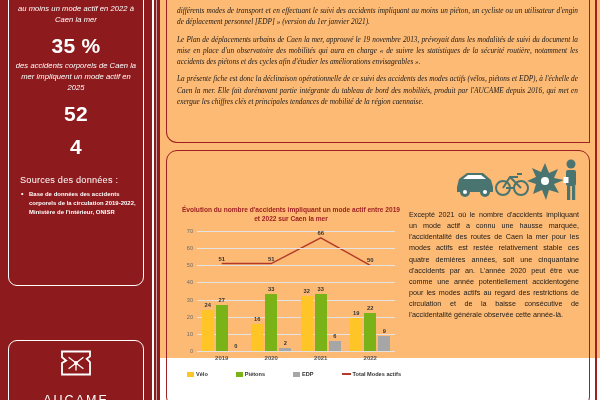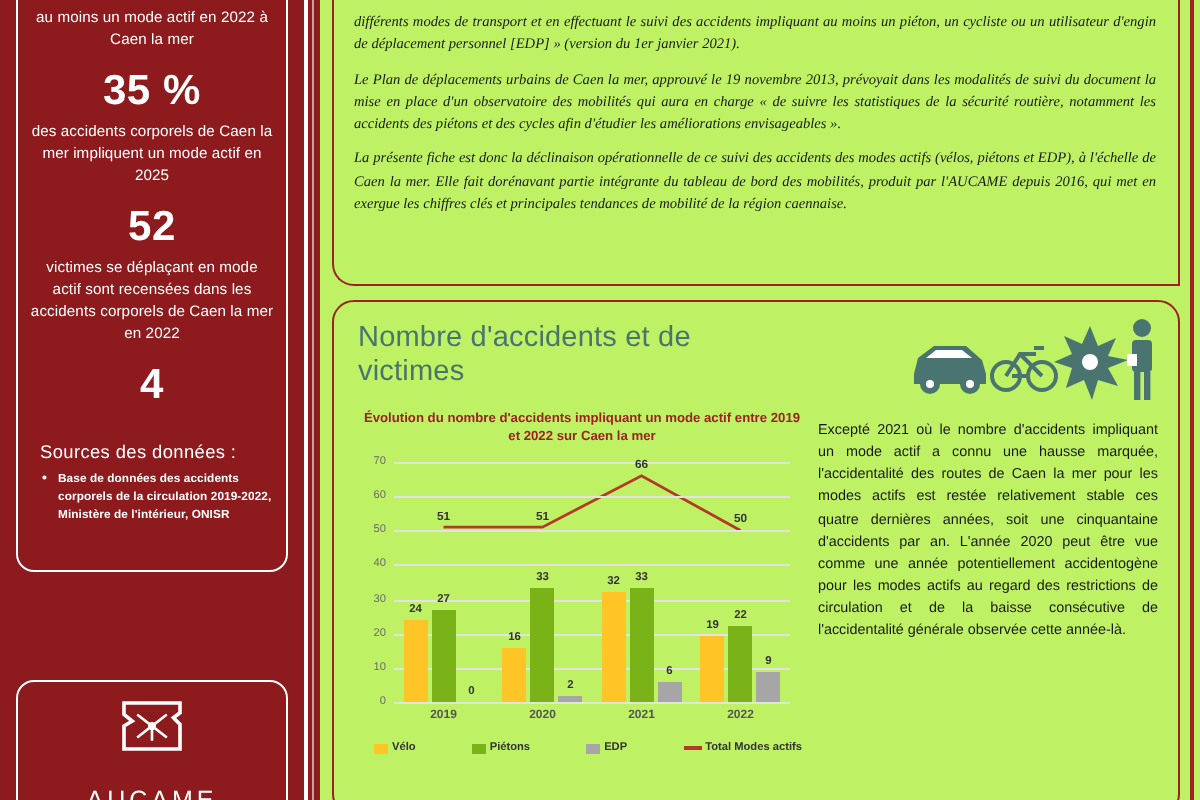--- a/index.html
+++ b/index.html
@@ -64,20 +64,21 @@
     margin-top: 9px;
     margin-bottom: 2px;
   }
   .stat-number.big { font-size: 21px; }
 
   .stat-text {
     font-size: 7.6px;
     line-height: 1.45;
     font-weight: 400;
     letter-spacing: 0.05px;
+    font-style: italic;
   }
 
   #sources-title {
     font-size: 9.2px;
     font-weight: 400;
     letter-spacing: 0.2px;
     margin-top: 16px;
     margin-bottom: 5px;
     text-align: left;
     padding-left: 5px;
@@ -126,22 +127,22 @@
     font-size: 5.6px;
     font-weight: 700;
     letter-spacing: 0.2px;
     margin-top: 1px;
   }
 
   
   #content {
     position: absolute;
     left: 160px; top: 0;
-    width: 440px; height: 400px;
-    background: #bef264;
+    width: 440px; height: 358px;
+    background: #fdba74;
   }
 
   
   #intro-card {
     position: absolute;
     left: 6px; top: -54px;
     width: 424px;
     height: 197px;
     border: 1.4px solid #9d2122;
     border-right: none;
@@ -322,21 +323,20 @@
   <div id="sidebar">
 
     <div class="stat-card" id="stat-card-main">
 
       <div class="stat-text">au moins un mode actif en 2022 à Caen la mer</div>
 
       <div class="stat-number big">35 %</div>
       <div class="stat-text">des accidents corporels de Caen la mer impliquent un mode actif en 2025</div>
 
       <div class="stat-number big">52</div>
-      <div class="stat-text">victimes se déplaçant en mode actif sont recensées dans les accidents corporels de Caen la mer en 2022</div>
 
       <div class="stat-number big">4</div>
 
       <div id="sources-title">Sources des données :</div>
       <div id="sources-list">
         <div class="source-item">Base de données des accidents corporels de la circulation 2019-2022, Ministère de l'intérieur, ONISR</div>
       </div>
     </div>
 
     <div id="logo-card">
@@ -357,21 +357,20 @@
 
     <div id="intro-card">
       <div class="intro-p">différents modes de transport et en effectuant le suivi des accidents impliquant au moins un piéton, un cycliste ou un utilisateur d'engin de déplacement personnel [EDP] » (version du 1er janvier 2021).</div>
       <div class="intro-p">Le Plan de déplacements urbains de Caen la mer, approuvé le 19 novembre 2013, prévoyait dans les modalités de suivi du document la mise en place d'un observatoire des mobilités qui aura en charge « de suivre les statistiques de la sécurité routière, notamment les accidents des piétons et des cycles afin d'étudier les améliorations envisageables ».</div>
       <div class="intro-p">La présente fiche est donc la déclinaison opérationnelle de ce suivi des accidents des modes actifs (vélos, piétons et EDP), à l'échelle de Caen la mer. Elle fait dorénavant partie intégrante du tableau de bord des mobilités, produit par l'AUCAME depuis 2016, qui met en exergue les chiffres clés et principales tendances de mobilité de la région caennaise.</div>
     </div>
     <div id="intro-card-edge"></div>
 
     <div id="chart-card">
 
-      <div id="chart-heading">Nombre d'accidents et de victimes</div>
 
       <svg id="illustration" viewBox="0 0 120 46">
         <g fill="#4a7470">
           <path d="M0 30 L2 22 L10 16 L26 16 L34 23 L36 30 L36 35 L0 35 Z"></path>
           <circle cx="8" cy="35" r="5" fill="#4a7470"></circle>
           <circle cx="28" cy="35" r="5" fill="#4a7470"></circle>
           <circle cx="8" cy="35" r="2" fill="#ffffff"></circle>
           <circle cx="28" cy="35" r="2" fill="#ffffff"></circle>
           <path d="M6 22 L11 18 L24 18 L29 22 Z" fill="#ffffff"></path>
         </g>

